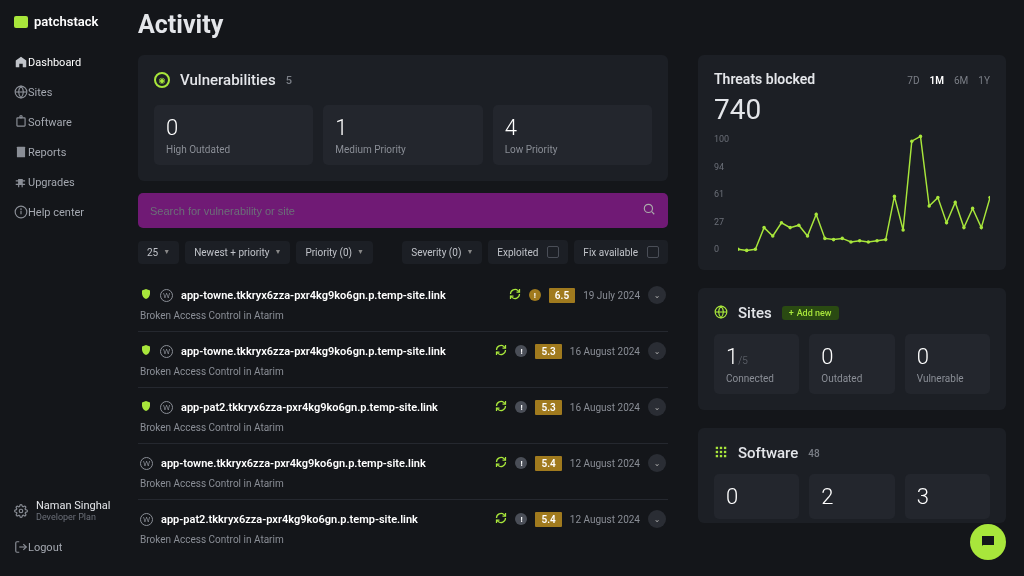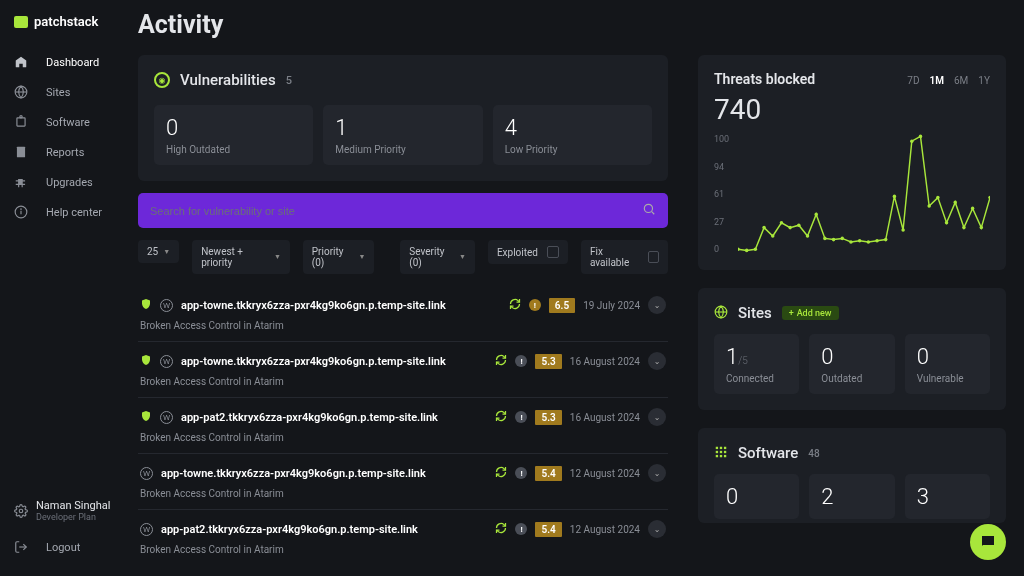--- a/index.html
+++ b/index.html
@@ -28,21 +28,21 @@
     padding: 0 14px 18px 14px;
     font-weight: 600;
     font-size: 13px;
     color: #fff;
   }
   .logo-icon {
     width: 14px; height: 12px; background: #a8e63b; border-radius: 2px;
   }
   .nav { display: flex; flex-direction: column; }
   .nav-item {
-    display: flex; align-items: center; gap: 18px;
+    display: flex; align-items: center; gap: 0;
     padding: 8px 14px;
     color: #a4a8b0;
     cursor: pointer;
     font-size: 11px;
   }
   .nav-item.active { color: #fff; }
   .nav-icon { width: 14px; height: 14px; display: inline-flex; align-items: center; justify-content: center; }
   .sidebar-bottom { margin-top: auto; display: flex; flex-direction: column; gap: 2px; }
   .user-block { display: flex; gap: 8px; align-items: center; padding: 8px 14px; }
   .user-name { color: #e4e6ea; font-size: 11px; }
@@ -85,35 +85,35 @@
   .stat {
     flex: 1;
     background: #23262d;
     border-radius: 5px;
     padding: 10px 12px;
   }
   .stat-num { font-size: 22px; font-weight: 300; color: #fff; }
   .stat-label { font-size: 10px; color: #8a8e96; margin-top: 4px; }
 
   .search-bar {
-    background: #6d28d9;
+    background: #701a75;
     border-radius: 5px;
     display: flex;
     align-items: center;
     padding: 0 12px;
     height: 35px;
     justify-content: center;
   }
   .search-bar input {
     flex: 1; background: transparent; border: none; outline: none;
     color: #e4e6ea; font-size: 11px;
   }
   .search-bar input::placeholder { color: #6b6f78; }
 
-  .filters { display: flex; gap: 13px; align-items: flex-start; }
+  .filters { display: flex; gap: 6px; align-items: center; }
   .chip {
     background: #1c1f25;
     border-radius: 4px;
     padding: 6px 9px;
     font-size: 10px;
     color: #c0c3c9;
     display: inline-flex; align-items: center; gap: 5px;
     cursor: pointer;
   }
   .chip .caret { font-size: 7px; color: #888; }

